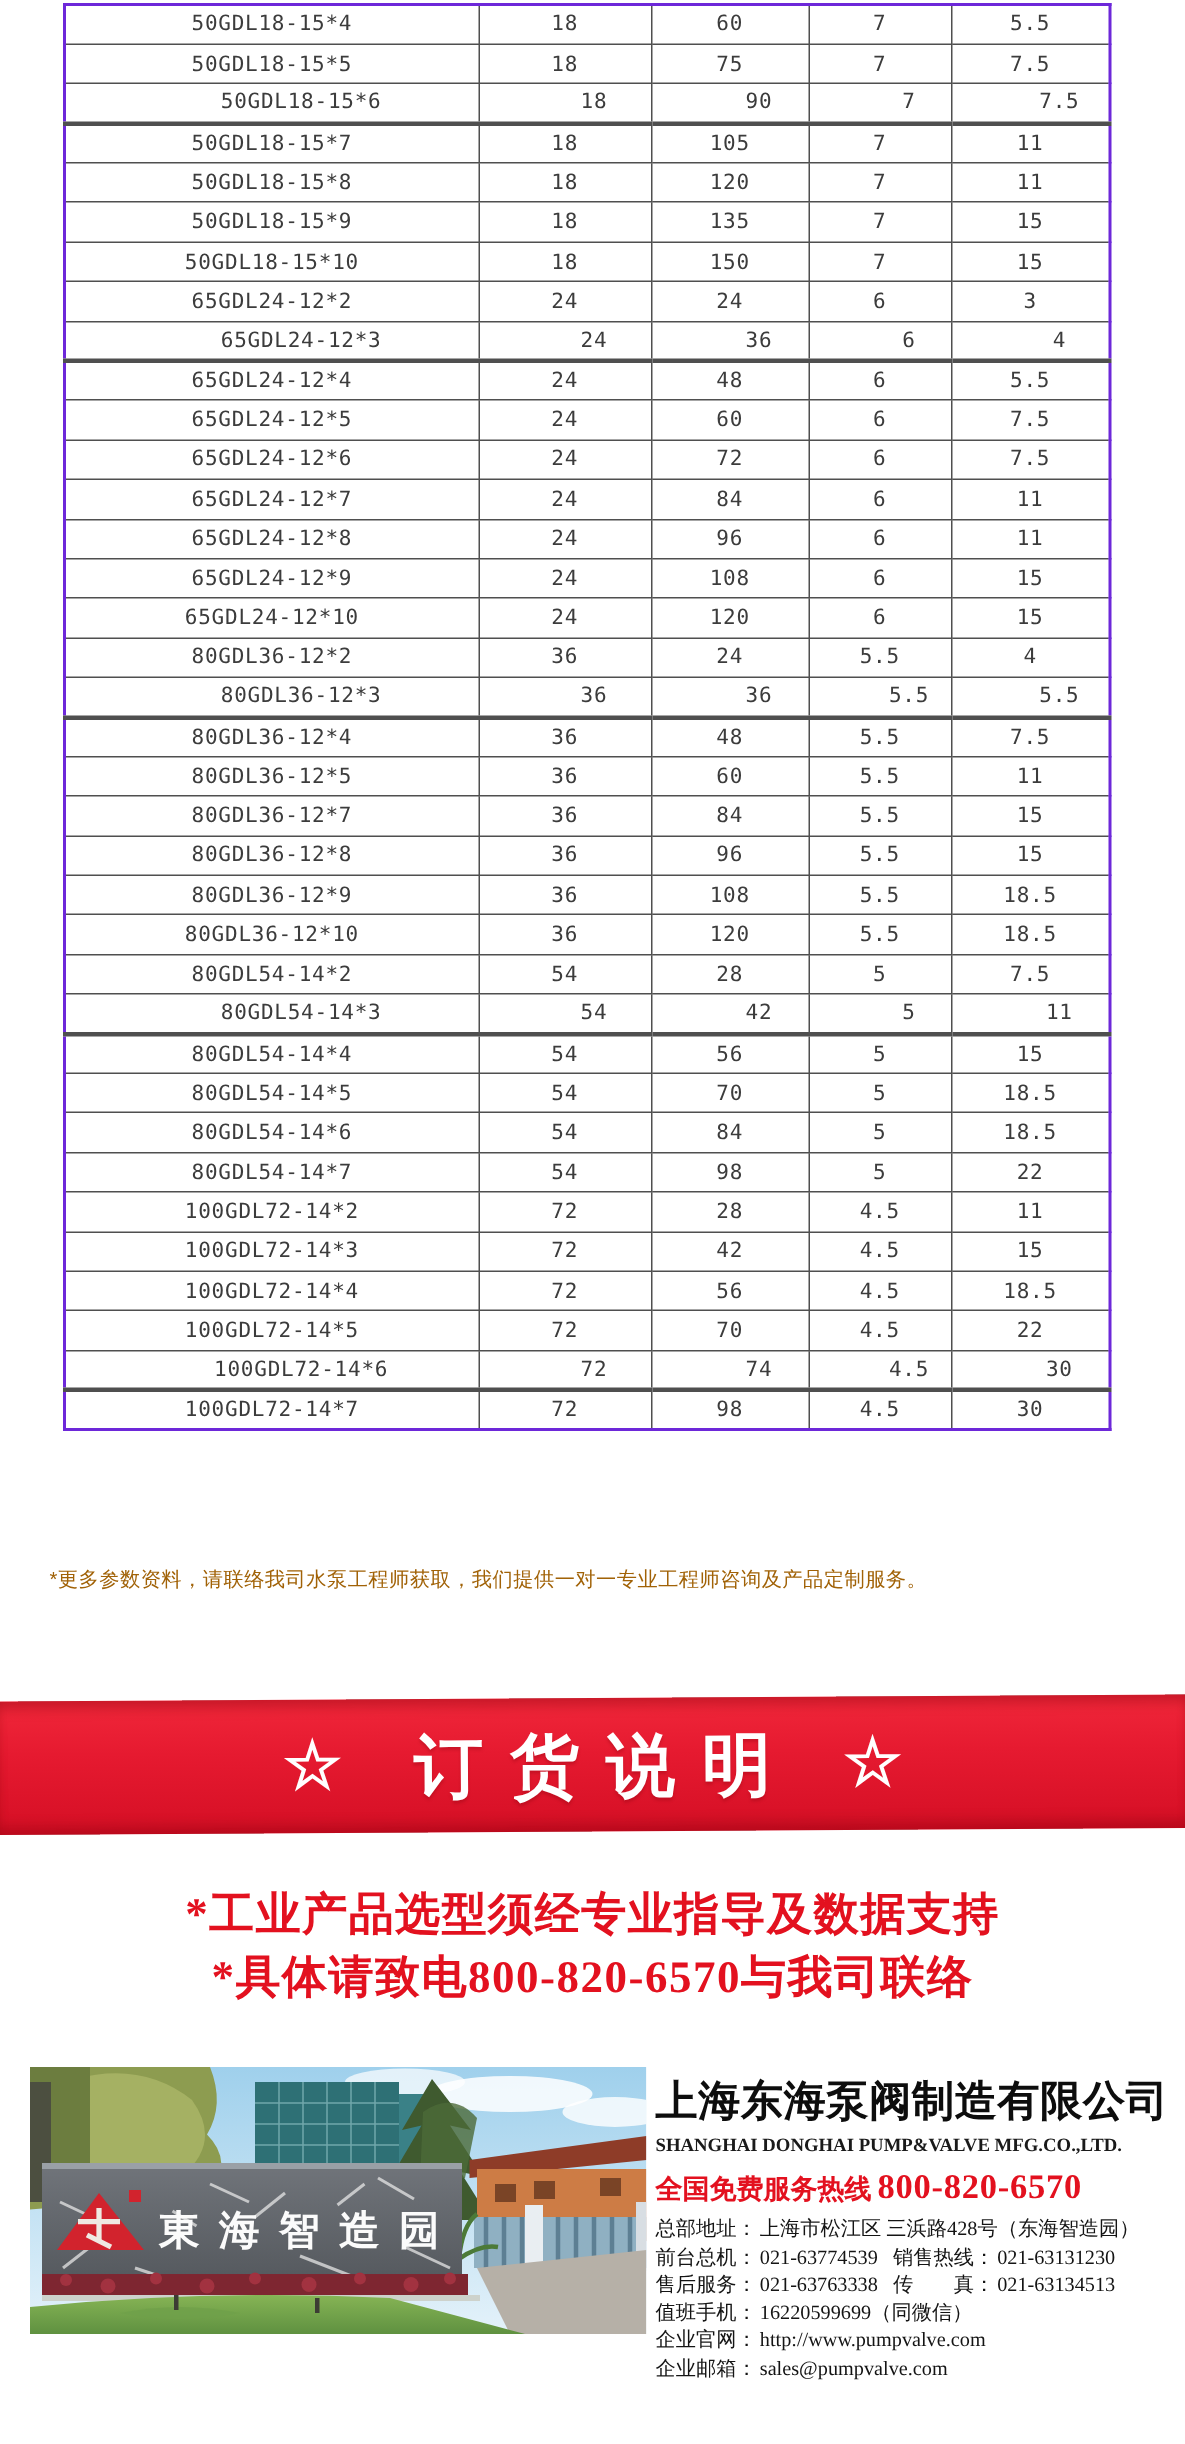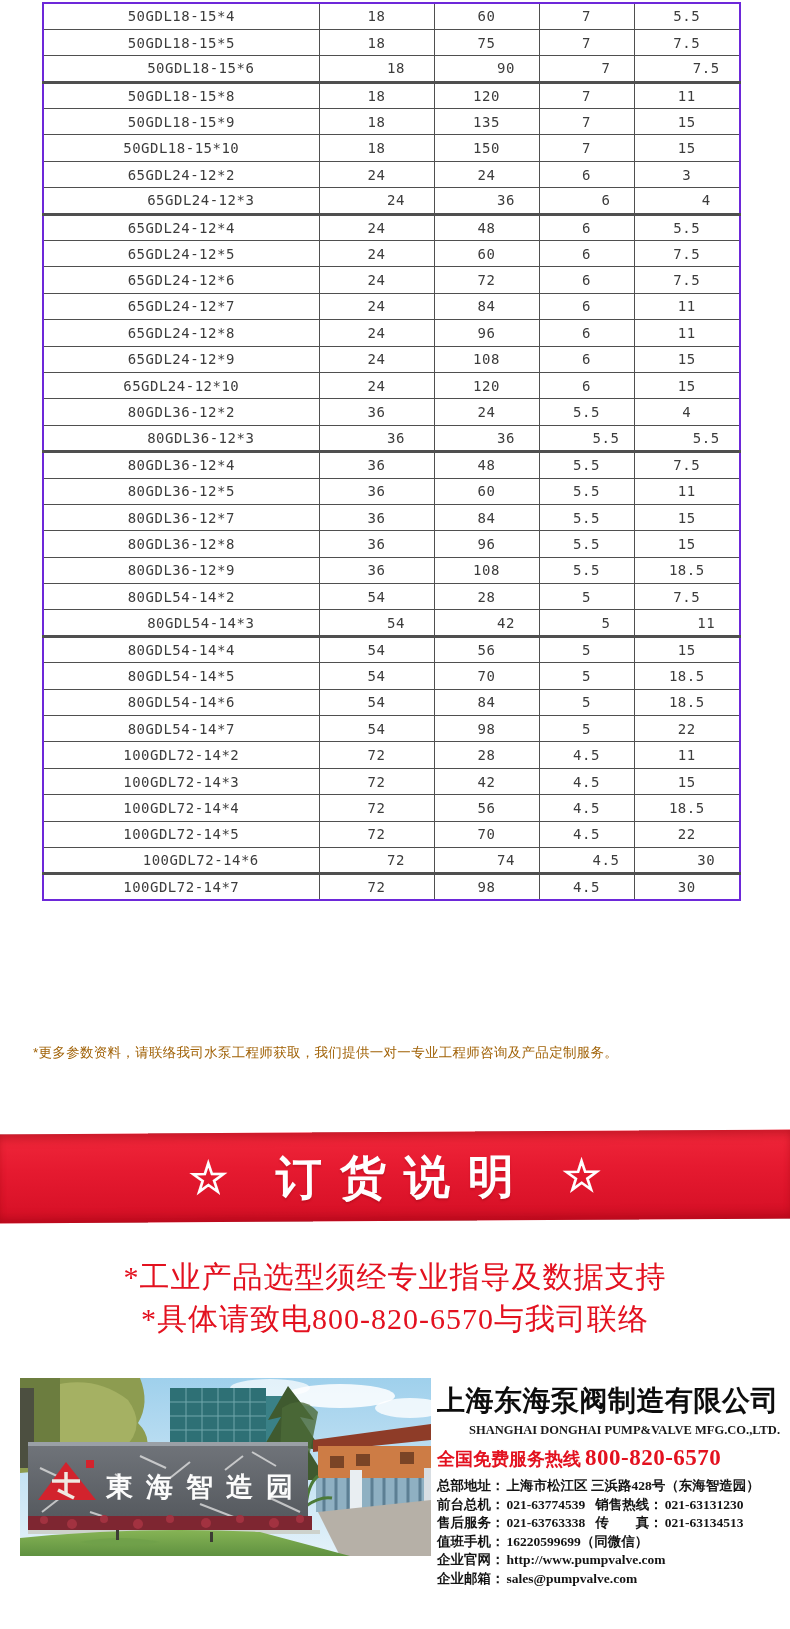--- a/index.html
+++ b/index.html
@@ -42,46 +42,46 @@
   .banner .title {
     color:#ffffff; font-size:46px; font-weight:bold;
     letter-spacing:18px; text-indent:18px; line-height:1;
     text-shadow:0 2px 2px rgba(120,0,10,.25);
   }
 
   
   .notices {
     position:absolute; top:1256px; left:0; width:790px;
     text-align:center; color:#e3111f;
-    font-family:"Liberation Serif", serif; font-weight:normal;
+    font-family:"Liberation Serif", serif; font-weight:bold;
     font-size:30px; line-height:42px; letter-spacing:1px;
   }
 
   
   .photo {
     position:absolute; top:1378px; left:20px; width:411px; height:213px;
     overflow:hidden;
   }
   .contact { position:absolute; top:1382px; left:437px; width:350px; color:#111; }
   .cn-name {
     font-size:28px; font-weight:bold; letter-spacing:0.5px; color:#0d0d0d;
     white-space:nowrap;
   }
   .en-name {
     margin-top:3px; font-family:"Liberation Serif", serif; font-weight:bold;
-    font-size:12.5px; color:#1a1a1a; white-space:nowrap;margin-left:32px;
+    font-size:12.5px; color:#1a1a1a; white-space:nowrap;
   }
   .hotline {
     margin-top:7px; color:#e3111f; font-family:"Liberation Serif", serif;
     font-weight:bold; white-space:nowrap;
   }
   .hotline .hl-label { font-size:18px; }
   .hotline .hl-number { font-size:23px; letter-spacing:0.5px; }
   .contact-lines {
-    margin-top:6px; font-family:"Liberation Serif", serif; font-weight:bold;
+    margin-top:6px; font-family:"Liberation Serif", serif; font-weight:normal;
     font-size:13.5px; line-height:18.5px; color:#141414;
   }
   .contact-lines .line { white-space:nowrap; }
   .contact-lines .pair + .pair { margin-left:10px; }
   .contact-lines .lbl { margin-right:2px; }
   .contact-lines .val.link { color:#141414; text-decoration:none; }
 </style>
 </head>
 <body>
 
@@ -111,20 +111,27 @@
           <td>7.5</td>
         </tr>
         <tr class="thick">
           <td>50GDL18-15*6</td>
           <td>18</td>
           <td>90</td>
           <td>7</td>
           <td>7.5</td>
         </tr>
         <tr>
+          <td>50GDL18-15*7</td>
+          <td>18</td>
+          <td>105</td>
+          <td>7</td>
+          <td>11</td>
+        </tr>
+        <tr>
           <td>50GDL18-15*8</td>
           <td>18</td>
           <td>120</td>
           <td>7</td>
           <td>11</td>
         </tr>
         <tr>
           <td>50GDL18-15*9</td>
           <td>18</td>
           <td>135</td>
@@ -240,20 +247,27 @@
           <td>80GDL36-12*8</td>
           <td>36</td>
           <td>96</td>
           <td>5.5</td>
           <td>15</td>
         </tr>
         <tr>
           <td>80GDL36-12*9</td>
           <td>36</td>
           <td>108</td>
+          <td>5.5</td>
+          <td>18.5</td>
+        </tr>
+        <tr>
+          <td>80GDL36-12*10</td>
+          <td>36</td>
+          <td>120</td>
           <td>5.5</td>
           <td>18.5</td>
         </tr>
         <tr>
           <td>80GDL54-14*2</td>
           <td>54</td>
           <td>28</td>
           <td>5</td>
           <td>7.5</td>
         </tr>

